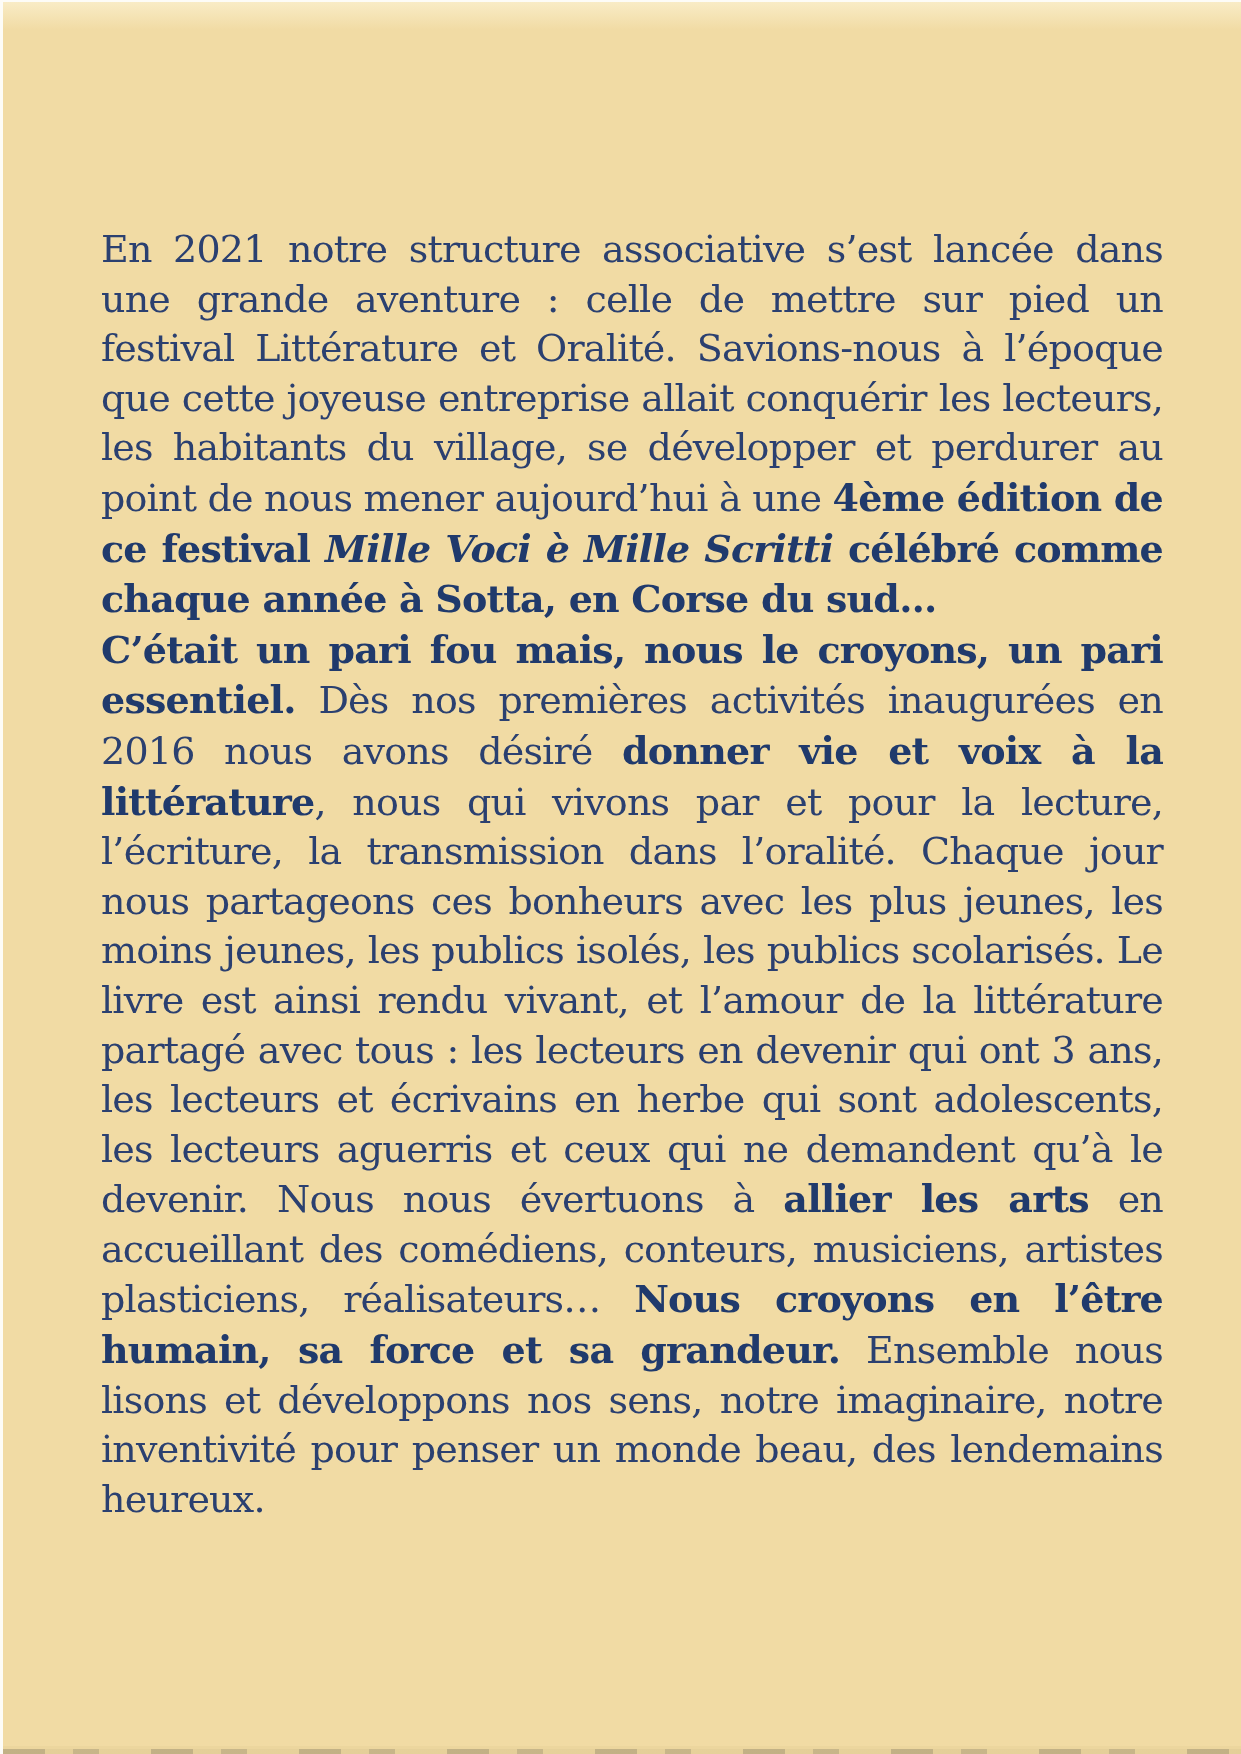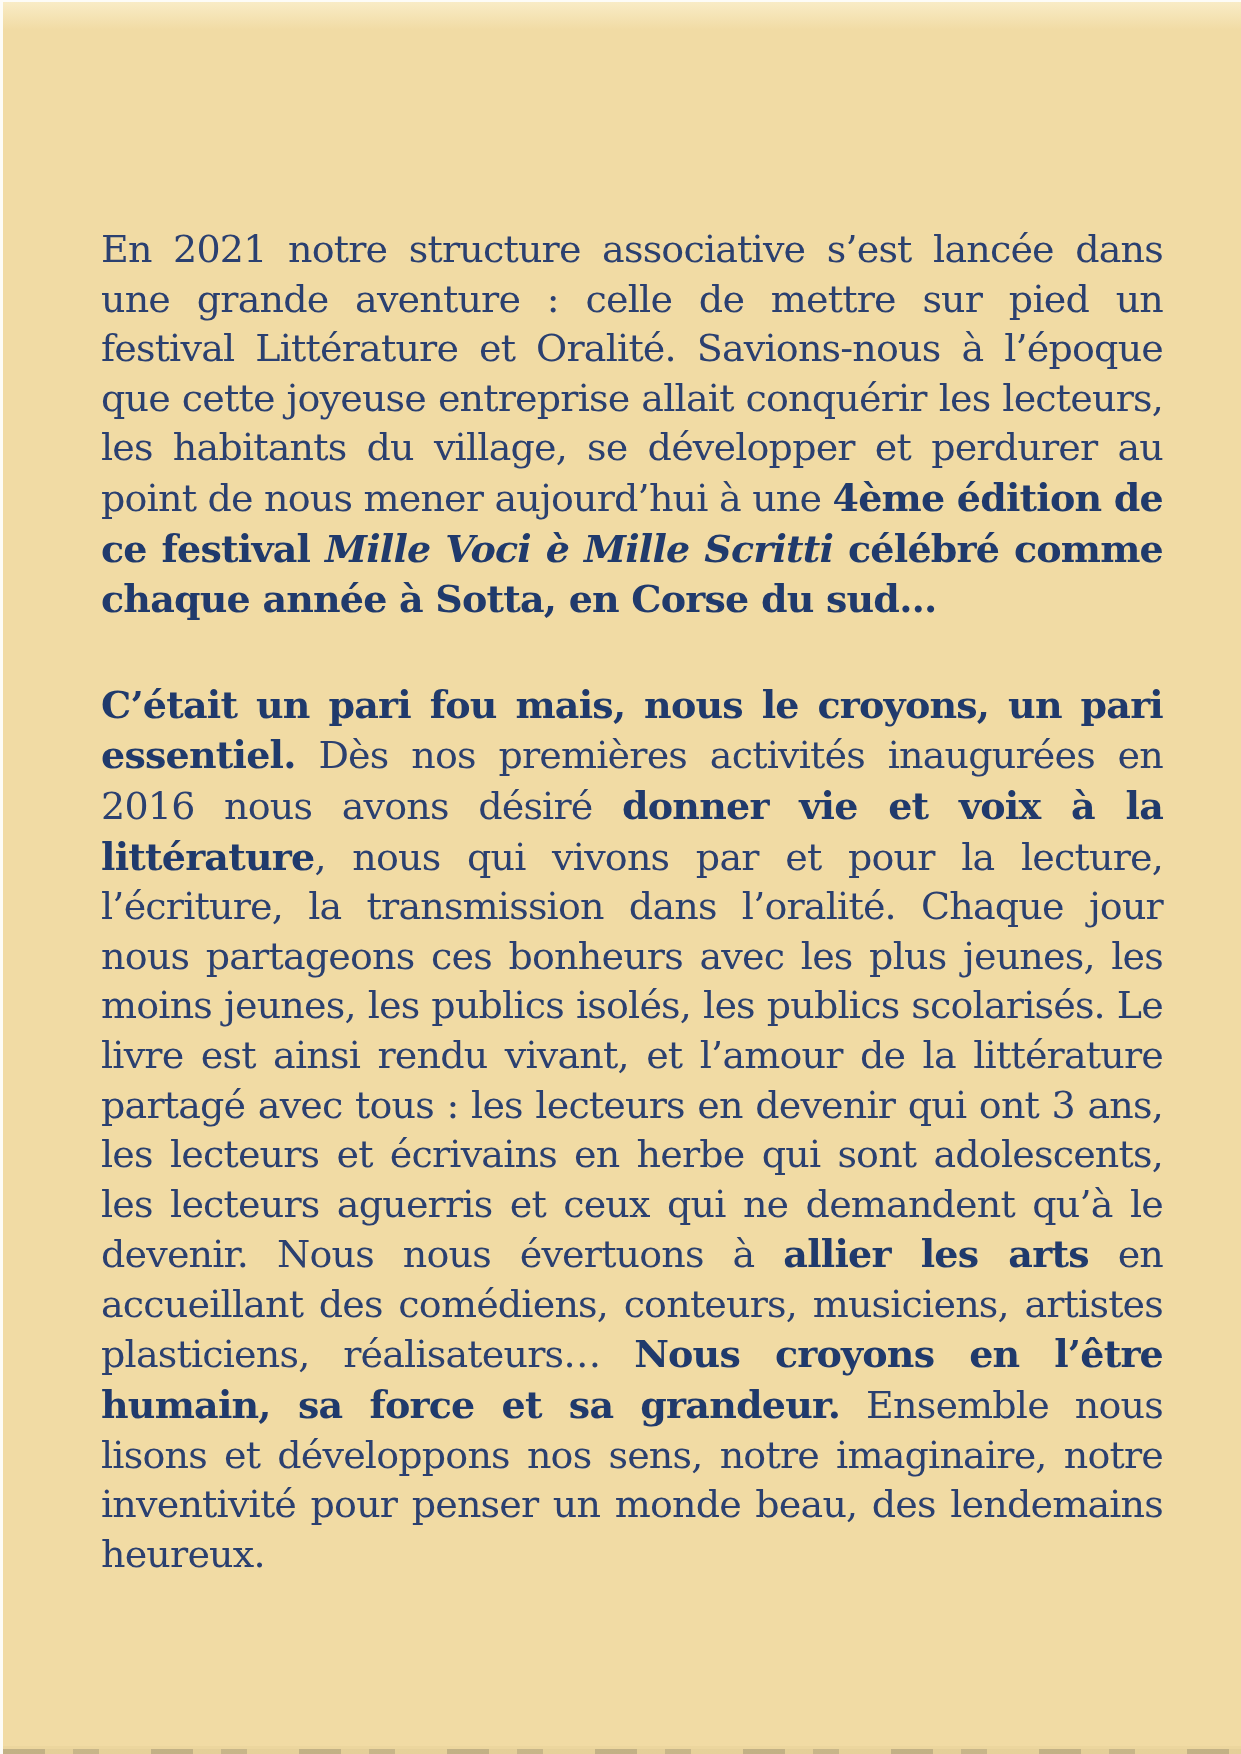--- a/index.html
+++ b/index.html
@@ -71,21 +71,20 @@
     text-align: justify;
     color: #2b4070;
     font-size: 38px;
     line-height: 49.6px;
     letter-spacing: -0.8px;
   }
   .doc p {
     margin: 0;
   }
   .doc p + p {
-    margin-top: 55px;
   }
   .run-regular {
     font-weight: normal;
     font-style: normal;
   }
   .run-bold {
     font-weight: bold;
     color: #203a6c;
   }
   .run-bold-italic {

